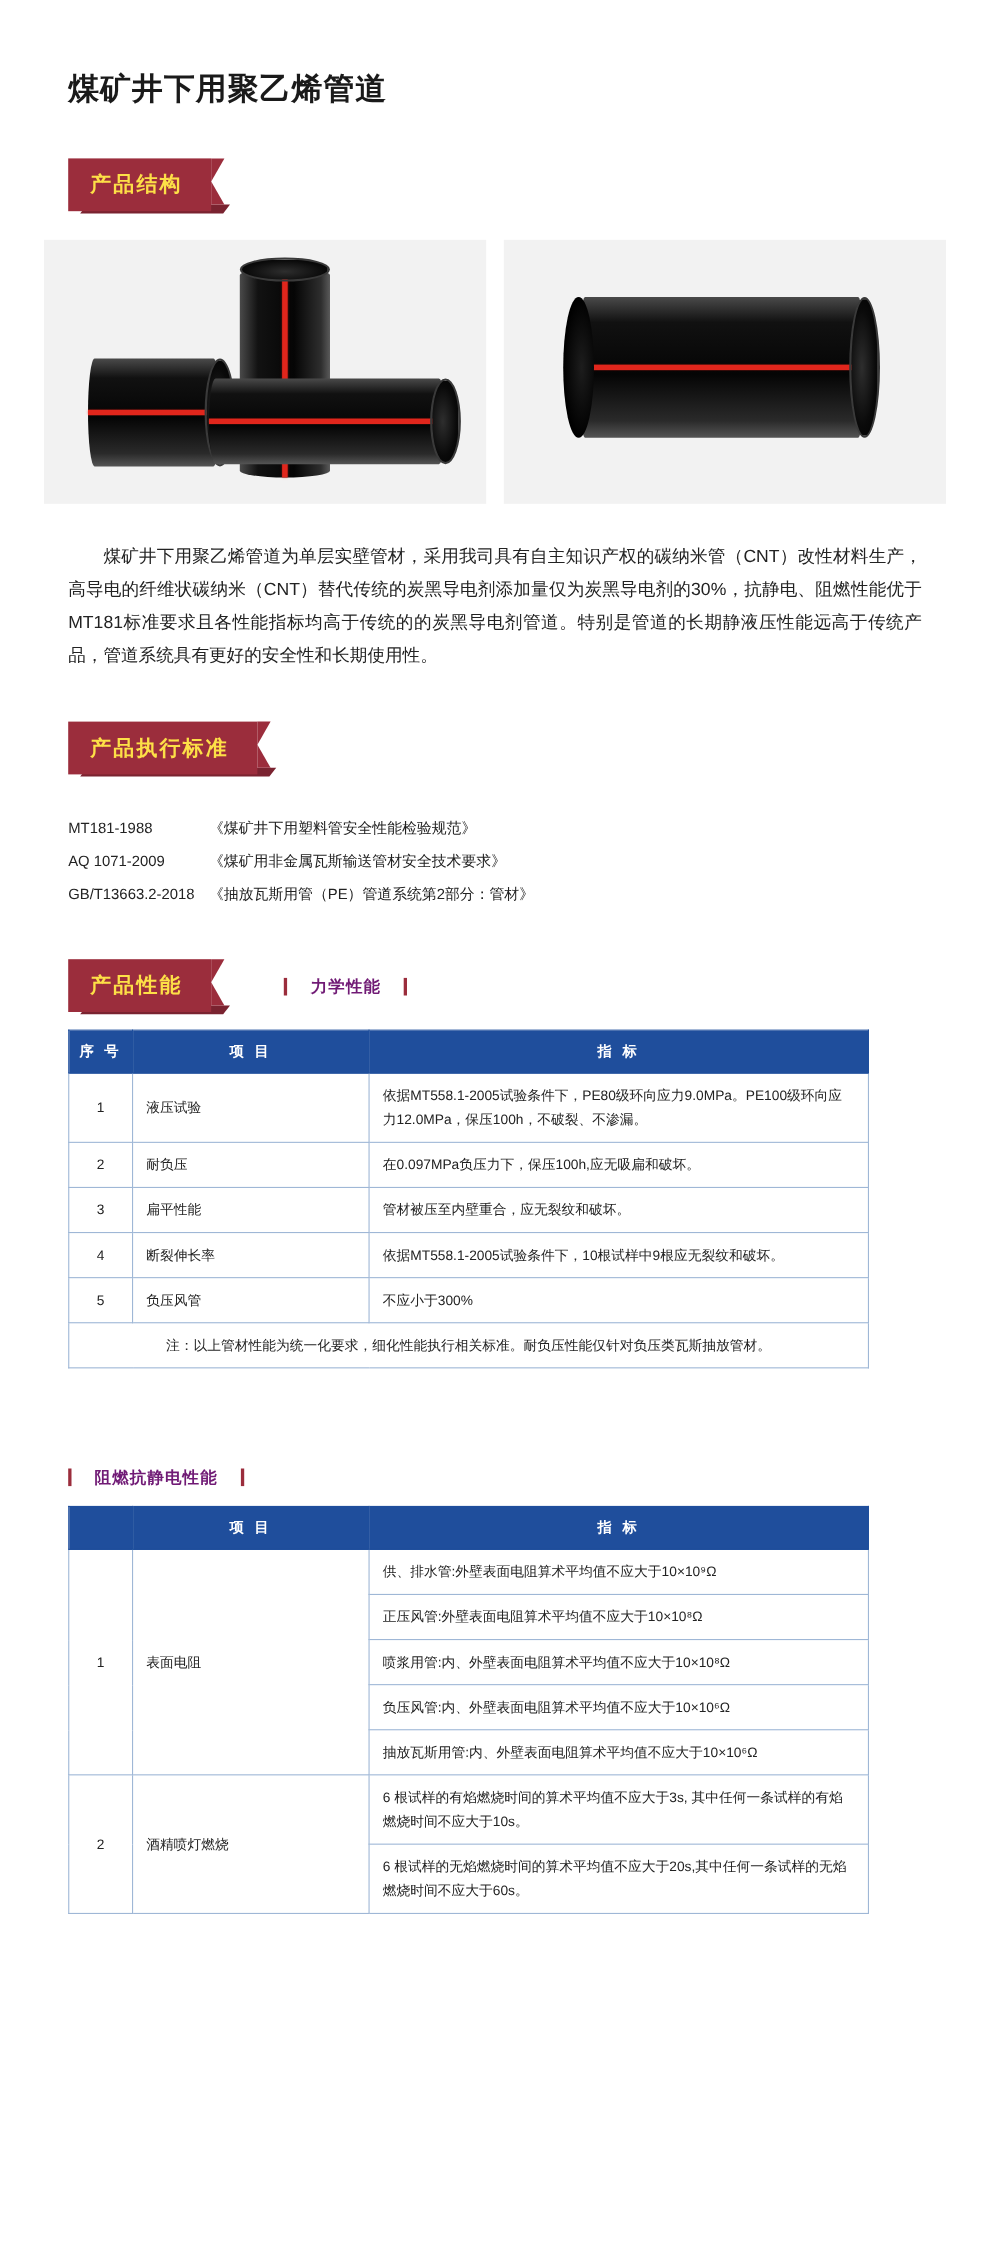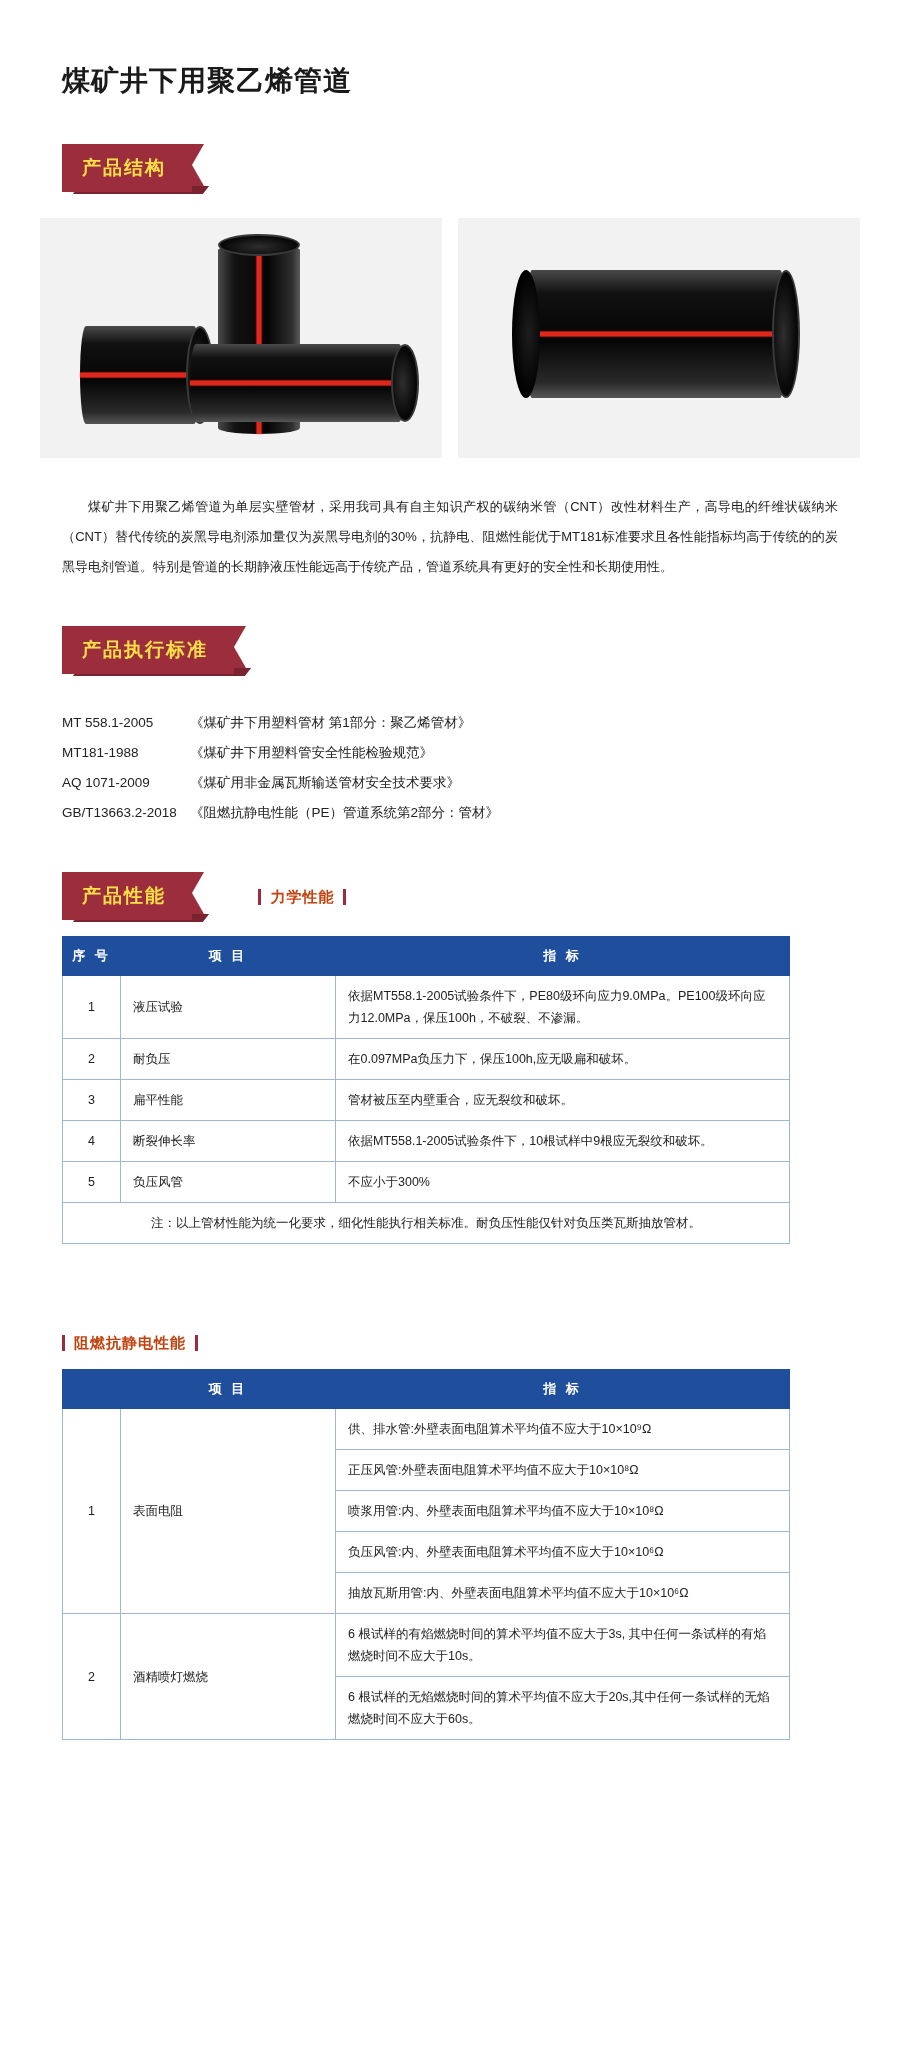--- a/index.html
+++ b/index.html
@@ -100,21 +100,21 @@
     left: -14px;
     top: 0; bottom: 0;
     width: 28px;
     border-radius: 50%;
     background: radial-gradient(ellipse at 60% 50%, #1d1d1d 0%, #000 70%);
   }
 
   
   .para {
     margin: 34px 62px 0 62px;
-    font-size: 13px;
+    font-size: 16px;
     line-height: 30px;
     color: #222;
     text-align: justify;
     text-indent: 2em;
   }
 
   
   .std-list { margin: 34px 0 0 62px; }
   .std-row {
     display: flex;
@@ -123,25 +123,25 @@
     color: #222;
   }
   .std-code { width: 128px; flex: none; }
   .std-name { }
 
   
   .subhead {
     margin: 36px 0 0 62px;
     font-size: 15px;
     font-weight: bold;
-    color: #c2410c;
+    color: #701a75;
     letter-spacing: 1px;
     display: inline-block;
     position: relative;
-    padding: 0 12px;
+    padding: 0 24px;
   }
   .subhead::before, .subhead::after {
     content: "";
     position: absolute;
     top: 1px;
     width: 3px;
     height: 16px;
     background: #9b2d3c;
   }
   .subhead::before { left: 0; }
@@ -221,34 +221,30 @@
   <p class="para">煤矿井下用聚乙烯管道为单层实壁管材，采用我司具有自主知识产权的碳纳米管（CNT）改性材料生产，高导电的纤维状碳纳米（CNT）替代传统的炭黑导电剂添加量仅为炭黑导电剂的30%，抗静电、阻燃性能优于MT181标准要求且各性能指标均高于传统的的炭黑导电剂管道。特别是管道的长期静液压性能远高于传统产品，管道系统具有更好的安全性和长期使用性。</p>
 
   
   <div class="ribbon-wrap">
     <div class="ribbon-shadow"></div>
     <div class="ribbon">产品执行标准</div>
   </div>
 
   <div class="std-list">
     <div class="std-row">
-      <div class="std-code">MT 558.1-2005</div>
-      <div class="std-name">《煤矿井下用塑料管材 第1部分：聚乙烯管材》</div>
-    </div>
-    <div class="std-row">
       <div class="std-code">MT181-1988</div>
       <div class="std-name">《煤矿井下用塑料管安全性能检验规范》</div>
     </div>
     <div class="std-row">
       <div class="std-code">AQ 1071-2009</div>
       <div class="std-name">《煤矿用非金属瓦斯输送管材安全技术要求》</div>
     </div>
     <div class="std-row">
       <div class="std-code">GB/T13663.2-2018</div>
-      <div class="std-name">《阻燃抗静电性能（PE）管道系统第2部分：管材》</div>
+      <div class="std-name">《抽放瓦斯用管（PE）管道系统第2部分：管材》</div>
     </div>
   </div>
 
   
   <div class="ribbon-wrap">
     <div class="ribbon-shadow"></div>
     <div class="ribbon">产品性能</div>
   </div>
 
   <div class="subhead">力学性能</div>

